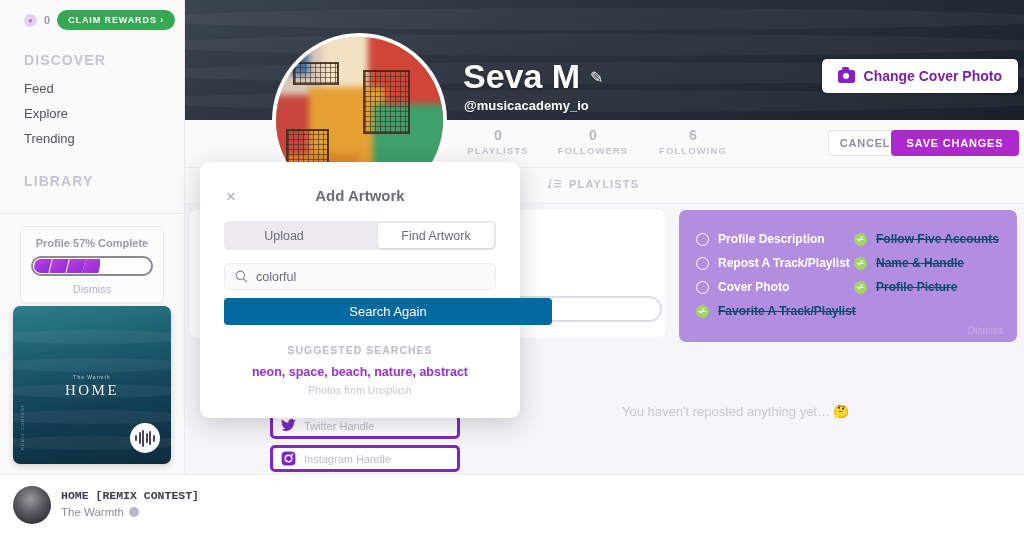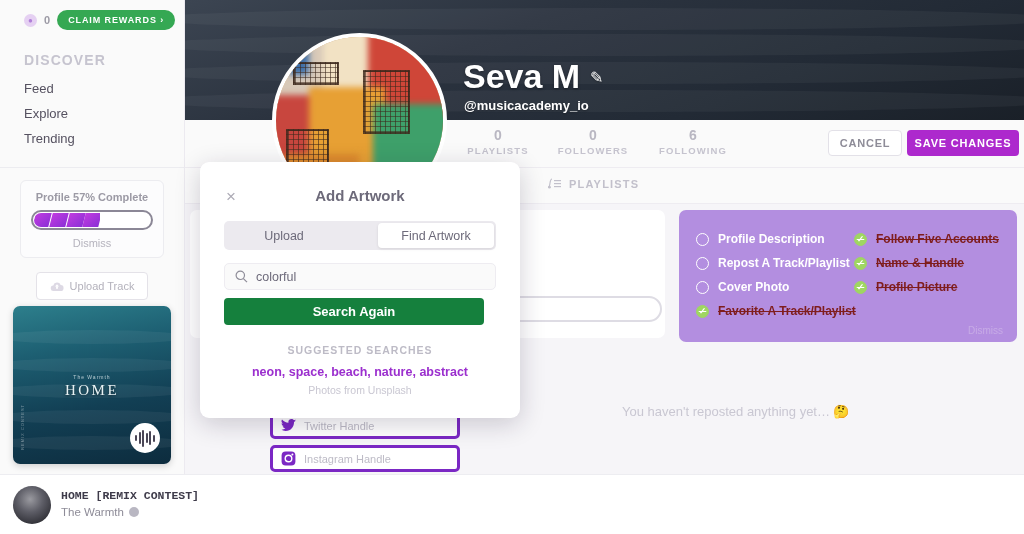--- a/index.html
+++ b/index.html
@@ -176,21 +176,21 @@
     display: block; font-size: 9.5px; font-weight: 700;
     letter-spacing: 1.1px; color: #c5c3ce; margin-top: 2px;
   }
   .cancel-btn {
     position: absolute; right: 122px; top: 130px; width: 74px; height: 26px;
     background: #fff; border: 1px solid #e3e1e8; border-radius: 4px;
     font-size: 11px; font-weight: 700; letter-spacing: .8px;
     color: #8e8c98; cursor: pointer; z-index: 5;
   }
   .save-btn {
-    position: absolute; right: 5px; top: 130px; width: 112px; height: 26px;
+    position: absolute; right: 5px; top: 130px; width: 128px; height: 26px;
     background: #ad29cd; border: none; border-radius: 4px; color: #fff;
     font-size: 11px; font-weight: 700; letter-spacing: .8px; cursor: pointer; z-index: 5;
   }
 
   
   .tabs {
     position: absolute; left: 185px; top: 168px; width: 839px; height: 36px;
     background: #fafafa; border-bottom: 1px solid #eeecf1;
   }
   .tab {
@@ -242,21 +242,21 @@
   .ck .ring {
     width: 13px; height: 13px; border-radius: 50%;
     border: 1.8px solid #fff; flex: none;
   }
   .ck .ring.done {
     background: #9fd662; border-color: #9fd662;
     display: flex; align-items: center; justify-content: center;
     font-size: 9px; color: #fff; font-weight: 700;
   }
   .ck.todo span { color: #fff; }
-  .ck.done span { color: #7f1d1d; text-decoration: line-through; }
+  .ck.done span { color: #0c4a6e; text-decoration: line-through; }
   .dismiss-purple {
     position: absolute; right: 14px; bottom: 6px;
     font-size: 10px; color: #c7abe6; cursor: pointer;
   }
 
   .social-wrap { position: absolute; left: 85px; top: 208px; }
   .social-input {
     width: 190px; height: 27px; background: #fff;
     border: 3px solid #7b28c4; border-radius: 5px;
     display: flex; align-items: center; gap: 8px; padding: 0 8px;
@@ -290,23 +290,23 @@
     font-size: 12.5px; color: #6d6a7a; border-radius: 4px; cursor: pointer;
   }
   .seg-ctrl div.sel { background: #fff; box-shadow: 0 1px 3px rgba(0,0,0,.10); margin-left: 36px; }
   .modal-search {
     position: absolute; left: 24px; top: 101px; width: 272px; height: 27px;
     background: #fafafa; border: 1px solid #eeecf1; border-radius: 5px;
     display: flex; align-items: center; gap: 8px; padding: 0 10px; cursor: text;
   }
   .modal-search span { font-size: 12.5px; color: #6d6a7a; }
   .search-again {
-    position: absolute; left: 24px; top: 136px; width: 260px; height: 27px;
-    background: #15803d; border: none; border-radius: 4px; color: #fff;
-    font-size: 13px; font-weight: 700; cursor: pointer;
+    position: absolute; left: 24px; top: 136px; width: 328px; height: 27px;
+    background: #0369a1; border: none; border-radius: 4px; color: #fff;
+    font-size: 13px; font-weight: 400; cursor: pointer;
   }
   .sugg-head {
     position: absolute; left: 0; right: 0; top: 182px; text-align: center;
     font-size: 10.5px; font-weight: 700; letter-spacing: 1px; color: #bdbbc6;
   }
   .sugg-links {
     position: absolute; left: 0; right: 0; top: 203px; text-align: center;
     font-size: 12.5px; font-weight: 600; color: #9b2fce;
   }
   .sugg-foot {
@@ -374,20 +374,21 @@
       <span class="token-badge">●</span>
       <span class="token-count">0</span>
       <button class="claim-btn">CLAIM REWARDS ›</button>
     </div>
 
     <div class="nav-section">DISCOVER</div>
     <div class="nav-link">Feed</div>
     <div class="nav-link">Explore</div>
     <div class="nav-link">Trending</div>
 
+    <div class="nav-section">LIBRARY</div>
     <div class="divider"></div>
 
     <div class="profile-card">
       <div class="profile-card-title">Profile 57% Complete</div>
       <div class="mini-bar">
         <div class="mini-bar-fill" style="width: 57%;">
           <i class="seg"></i>
             <i class="seg"></i>
             <i class="seg"></i>
             <i class="seg"></i>
@@ -423,20 +424,24 @@
         <i style="height:14px"></i>
         <i style="height:7px"></i>
     </div>
   </div>
 
   <div class="cover">
     <div class="swell" style="top:8px"></div>
       <div class="swell" style="top:34px"></div>
     <div class="swell" style="top:62px"></div>
       <div class="swell" style="top:90px"></div>
+    <button class="change-cover-btn">
+      <span class="cam-icon"></span>
+      <span>Change Cover Photo</span>
+    </button>
   </div>
 
   <div class="avatar">
     <div class="wall" style="background:#e8cba0"></div>
     <div class="patch" style="left:-5%;top:-5%;width:45%;height:55%;background:#d8c9b8"></div>
     <div class="patch" style="left:28%;top:-5%;width:30%;height:45%;background:#f2e2c4"></div>
     <div class="patch" style="left:55%;top:-5%;width:50%;height:60%;background:#cf4638"></div>
     <div class="patch" style="left:-5%;top:35%;width:30%;height:45%;background:#c8463e"></div>
     <div class="patch" style="left:20%;top:30%;width:45%;height:75%;background:#e7a034"></div>
     <div class="patch" style="left:58%;top:40%;width:50%;height:65%;background:#3ea06a"></div>

